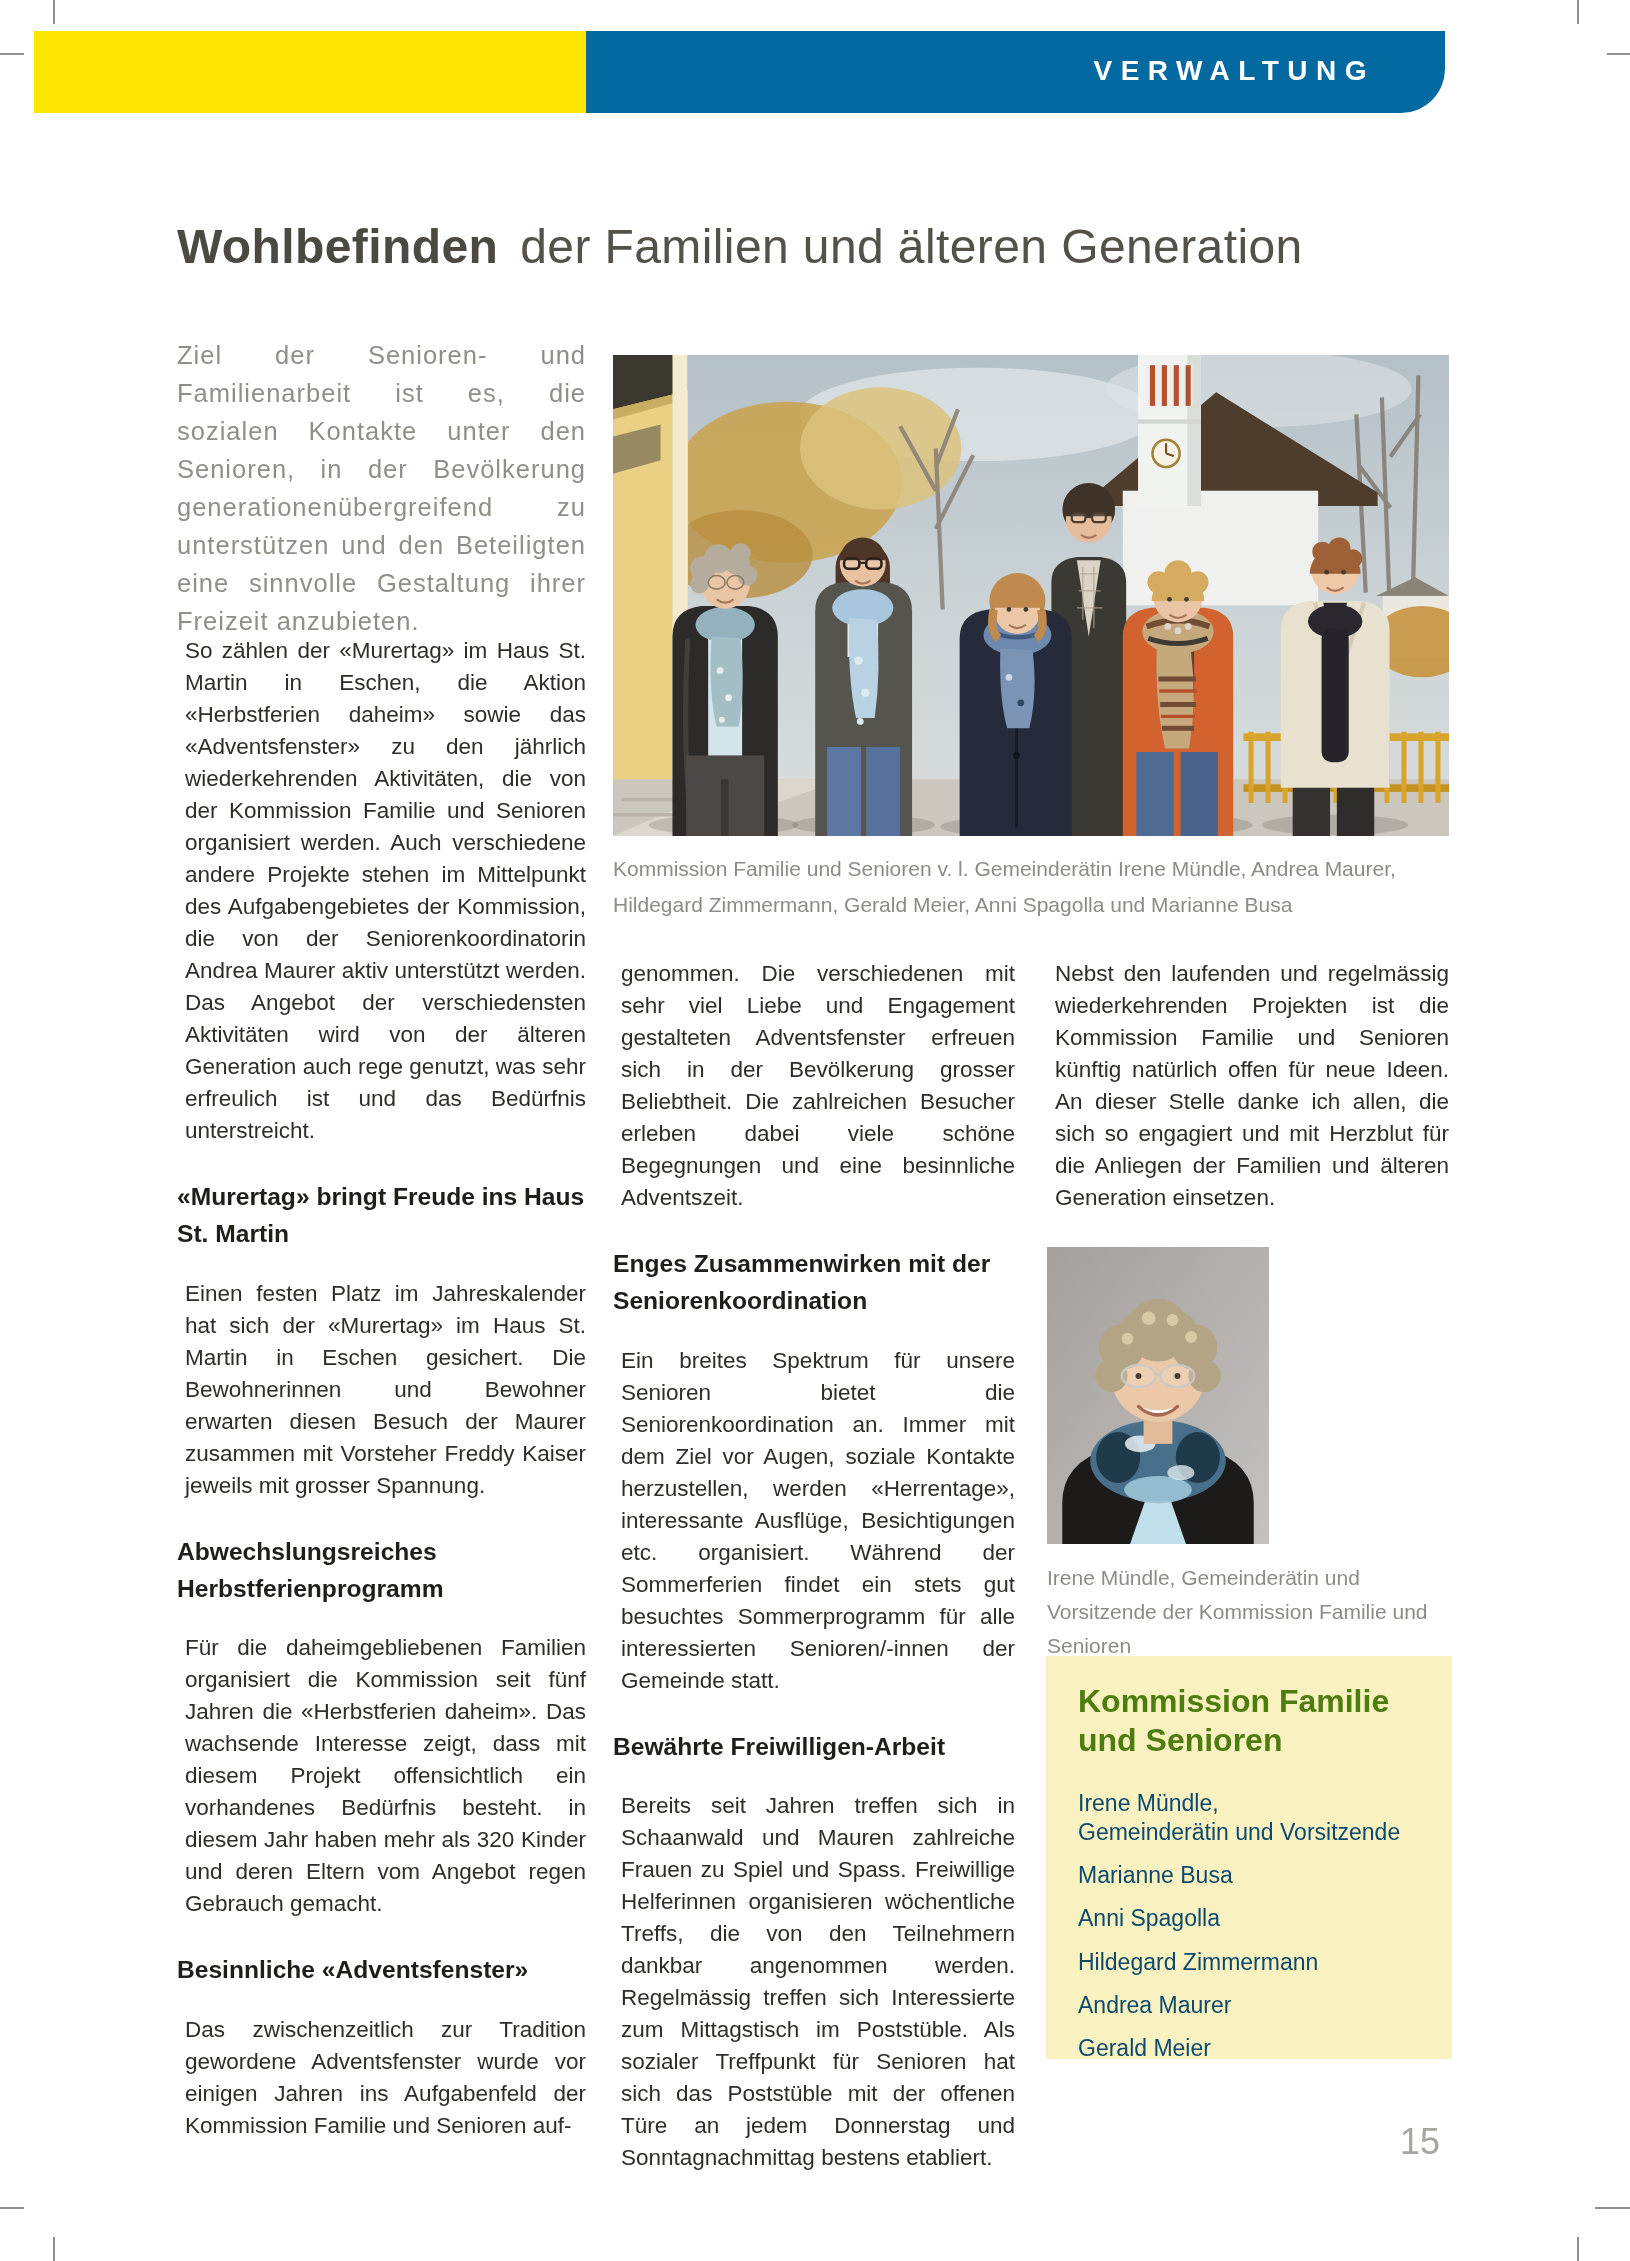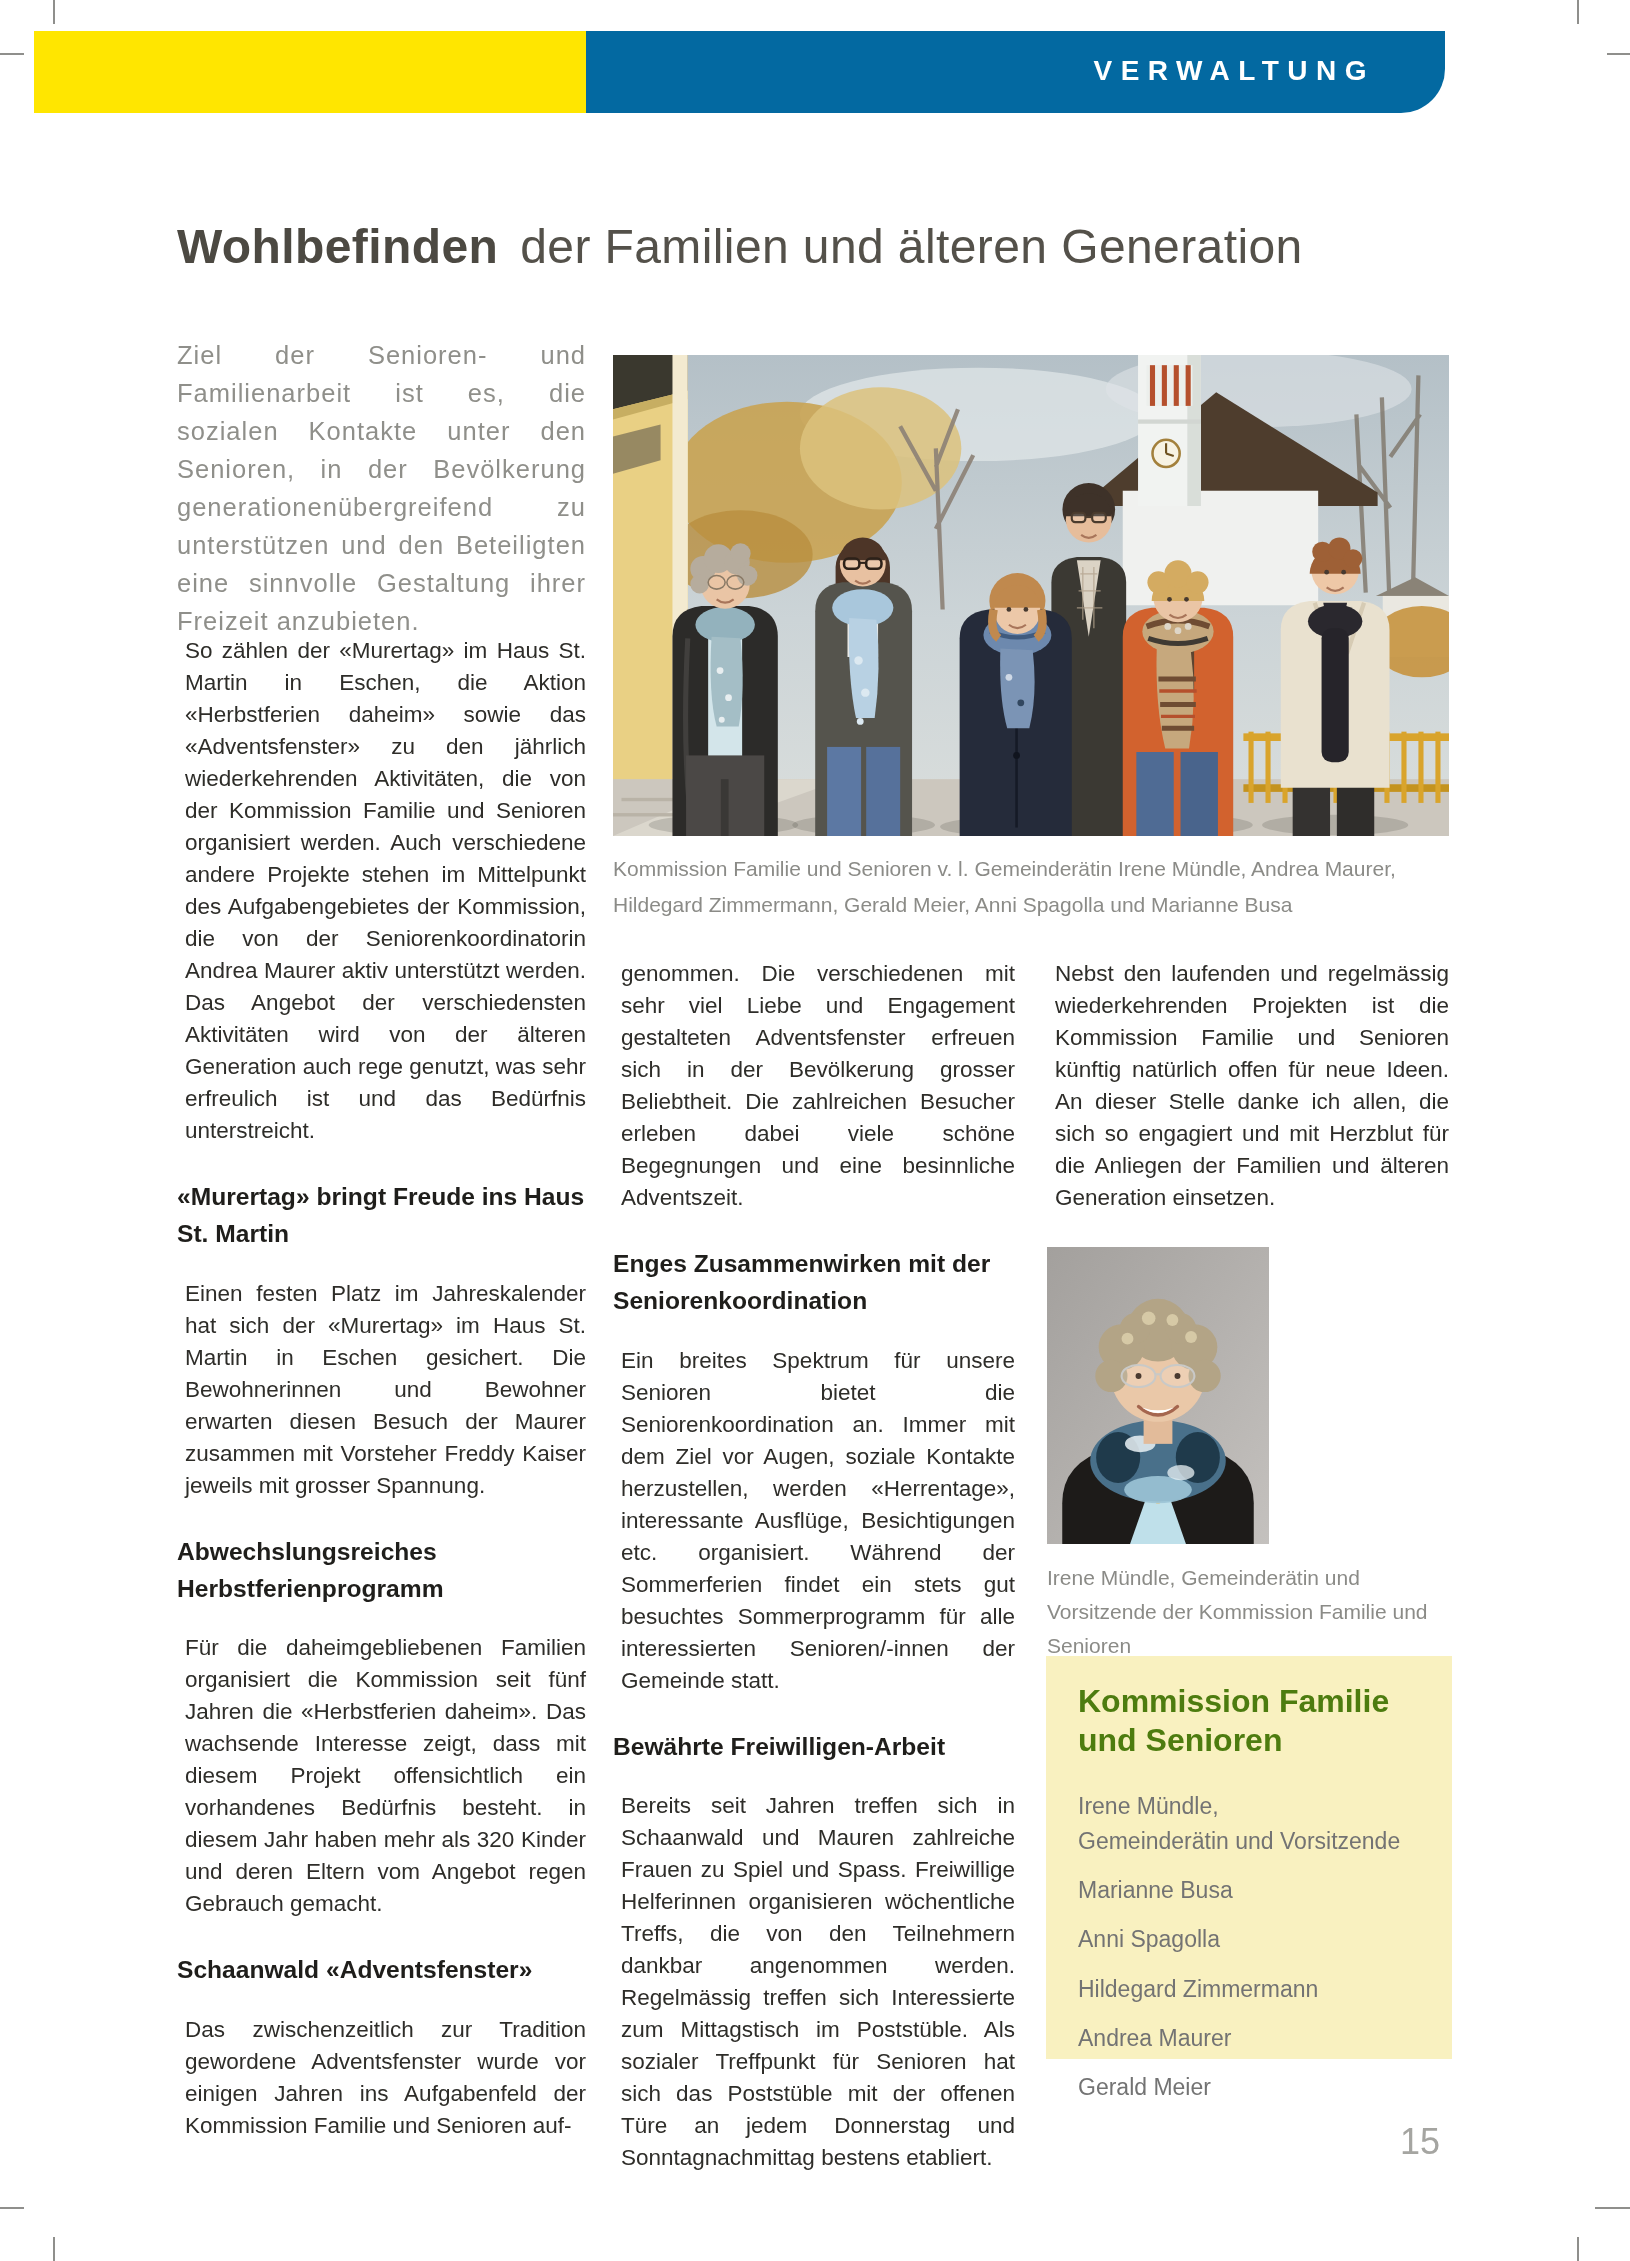--- a/index.html
+++ b/index.html
@@ -38,21 +38,21 @@
 
   .caption{color:#8b8b87;font-size:21px;line-height:36px;text-align:left;}
   .cap-main{left:613px;top:851px;width:815px;}
   .cap-portrait{left:1047px;top:1561px;width:406px;font-size:21px;line-height:34px;}
 
   
   .infobox{left:1046px;top:1656px;width:406px;height:403px;background:#f9f1c0;box-sizing:border-box;
            padding:25.5px 32px;}
   .infobox h2{margin:0 0 29px 0;font-size:32px;line-height:39px;color:#4d7c0f;font-weight:bold;}
   .infobox ul{margin:0;padding:0;list-style:none;}
-  .infobox li{font-size:23px;line-height:35px;color:#737373;margin:0 0 14.4px 0;white-space:pre-line;}
+  .infobox li{font-size:23px;line-height:29px;color:#0c4a6e;margin:0 0 14.4px 0;white-space:pre-line;}
 
   .page-number{left:1359px;top:2121px;width:81px;text-align:right;font-size:36px;color:#a5a5a1;}
 
   
   .crop{background:#8f8f8c;}
 </style>
 </head>
 <body>
 
 <div class="page">
@@ -76,21 +76,21 @@
   </div>
 
   <div class="abs lead">Ziel der Senioren- und Familienarbeit ist es, die sozialen Kontakte unter den Senioren, in der Bevölkerung generationenübergreifend zu unterstützen und den Beteiligten eine sinnvolle Gestaltung ihrer Freizeit anzubieten.</div>
 
   <div class="abs col" id="col1" style="left:177px;top:635px;">
     <p>So zählen der «Murertag» im Haus St. Martin in Eschen, die Aktion «Herbstferien daheim» sowie das «Adventsfenster» zu den jährlich wiederkehrenden Aktivitäten, die von der Kommission Familie und Senioren organisiert werden. Auch verschiedene andere Projekte stehen im Mittelpunkt des Aufgabengebietes der Kommission, die von der Seniorenkoordinatorin Andrea Maurer aktiv unterstützt werden. Das Angebot der verschiedensten Aktivitäten wird von der älteren Generation auch rege genutzt, was sehr erfreulich ist und das Bedürfnis unterstreicht.</p>
     <h3>«Murertag» bringt Freude ins Haus St. Martin</h3>
     <p>Einen festen Platz im Jahreskalender hat sich der «Murertag» im Haus St. Martin in Eschen gesichert. Die Bewohnerinnen und Bewohner erwarten diesen Besuch der Maurer zusammen mit Vorsteher Freddy Kaiser jeweils mit grosser Spannung.</p>
     <h3>Abwechslungsreiches Herbstferienprogramm</h3>
     <p>Für die daheimgebliebenen Familien organisiert die Kommission seit fünf Jahren die «Herbstferien daheim». Das wachsende Interesse zeigt, dass mit diesem Projekt offensichtlich ein vorhandenes Bedürfnis besteht. in diesem Jahr haben mehr als 320 Kinder und deren Eltern vom Angebot regen Gebrauch gemacht.</p>
-    <h3>Schaanwald «Adventsfenster»</h3>
+    <h3>Besinnliche «Adventsfenster»</h3>
     <p>Das zwischenzeitlich zur Tradition gewordene Adventsfenster wurde vor einigen Jahren ins Aufgabenfeld der Kommission Familie und Senioren auf-</p>
   </div>
 
   <div class="abs photo-frame">
     <svg viewBox="0 0 984 567" preserveAspectRatio="none">
       <defs>
         <linearGradient id="sky" x1="0" y1="0" x2="0" y2="1">
           <stop offset="0" stop-color="#b4c0c7"></stop>
             <stop offset=".55" stop-color="#ccd4d7"></stop>
             <stop offset="1" stop-color="#dadedc"></stop>

